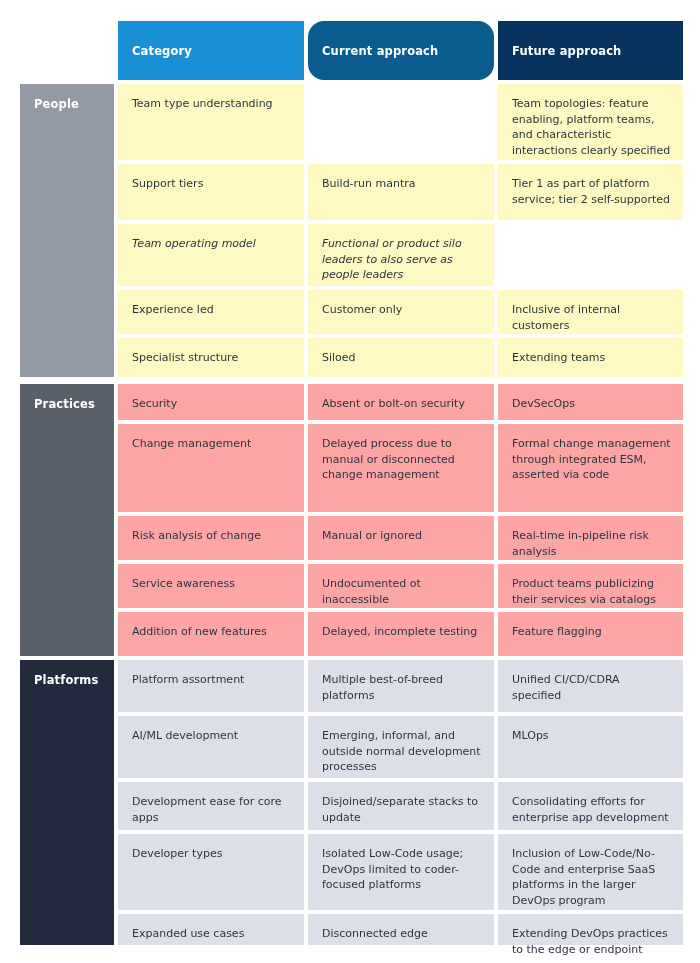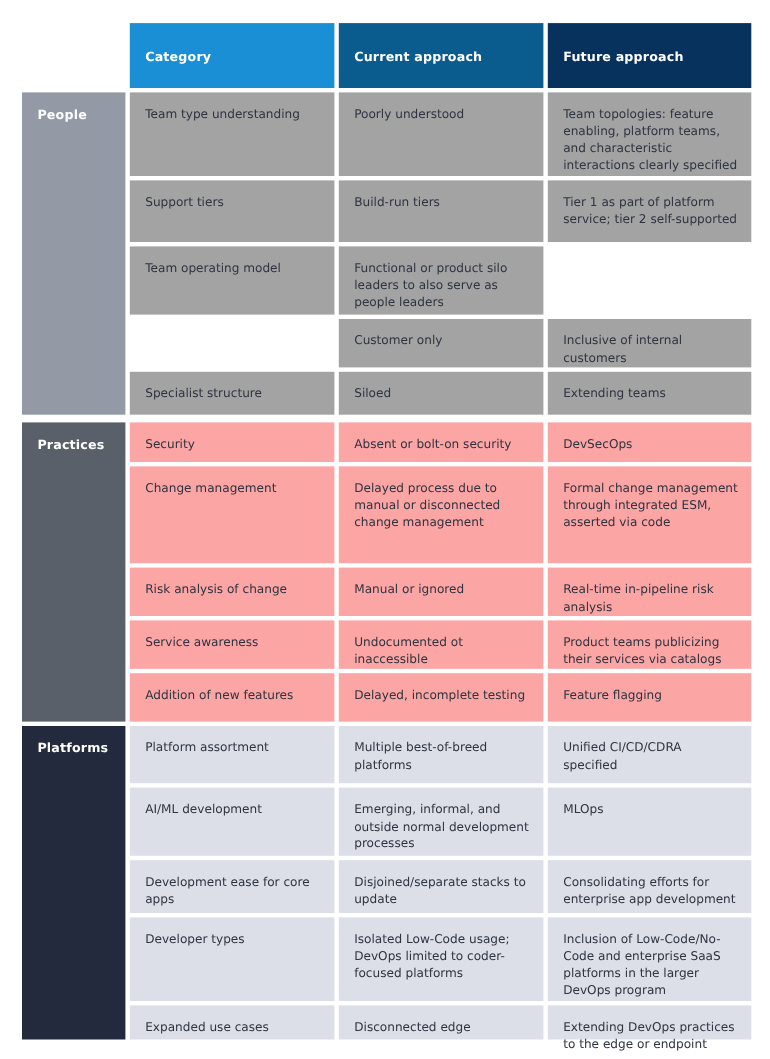--- a/index.html
+++ b/index.html
@@ -40,21 +40,21 @@
     box-sizing: border-box;
     display: flex;
     align-items: center;
     padding-left: 14px;
     color: #ffffff;
     font-size: 11.5px;
     font-weight: bold;
     letter-spacing: 0.15px;
   }
   .hdr-cat    { left: 0px;   width: 186px; background: #1a8fd6; }
-  .hdr-cur    { left: 190px; width: 186px; background: #0a5c8f; }
+  .hdr-cur    { left: 190px; width: 186px; background: #0a5c8f; border-radius: 16px; }
   .hdr-fut    { left: 380px; width: 185px; background: #08325e; }
 
   
   .group-label {
     position: absolute;
     left: 20px;
     width: 94px;
     box-sizing: border-box;
     padding: 13px 0 0 14px;
     color: #ffffff;
@@ -80,21 +80,21 @@
     padding: 12px 12px 10px 14px;
     font-size: 11px;
     line-height: 15.5px;
     color: #2e3440;
   }
   .c-cat { left: 0px;   width: 186px; }
   .c-cur { left: 190px; width: 186px; }
   .c-fut { left: 380px; width: 185px; }
 
   
-  .tier-people    .cell { background: #a3a3a3; }
+  .tier-people    .cell { background: #fef9c3; }
   .tier-practices .cell { background: #fca5a5; }
   .tier-platforms .cell { background: #dcdfe8; }
 </style>
 </head>
 <body>
 
 <div id="table-wrap">
 
   <div class="header-row">
     <div class="hdr-cell hdr-cat">Category</div>
@@ -102,33 +102,33 @@
     <div class="hdr-cell hdr-fut">Future approach</div>
   </div>
 
   <div class="group-label grp-people">People</div>
   <div class="group-label grp-practices">Practices</div>
   <div class="group-label grp-platforms">Platforms</div>
 
   <div id="rows-host">
       <div class="data-row tier-people" style="top: 83px; height: 76px;">
         <div class="cell c-cat">Team type understanding</div>
-        <div class="cell c-cur">Poorly understood</div>
         <div class="cell c-fut">Team topologies: feature enabling, platform teams, and characteristic interactions clearly specified</div>
       </div>
       <div class="data-row tier-people" style="top: 163px; height: 56px;">
         <div class="cell c-cat">Support tiers</div>
-        <div class="cell c-cur">Build-run tiers</div>
+        <div class="cell c-cur">Build-run mantra</div>
         <div class="cell c-fut">Tier 1 as part of platform service; tier 2 self-supported</div>
       </div>
-      <div class="data-row tier-people" style="top: 223px; height: 62px;">
+      <div class="data-row tier-people" style="top: 223px; height: 62px; font-style: italic;">
         <div class="cell c-cat">Team operating model</div>
         <div class="cell c-cur">Functional or product silo leaders to also serve as people leaders</div>
       </div>
       <div class="data-row tier-people" style="top: 289px; height: 44px;">
+        <div class="cell c-cat">Experience led</div>
         <div class="cell c-cur">Customer only</div>
         <div class="cell c-fut">Inclusive of internal customers</div>
       </div>
       <div class="data-row tier-people" style="top: 337px; height: 39px;">
         <div class="cell c-cat">Specialist structure</div>
         <div class="cell c-cur">Siloed</div>
         <div class="cell c-fut">Extending teams</div>
       </div>
       <div class="data-row tier-practices" style="top: 383px; height: 36px;">
         <div class="cell c-cat">Security</div>

